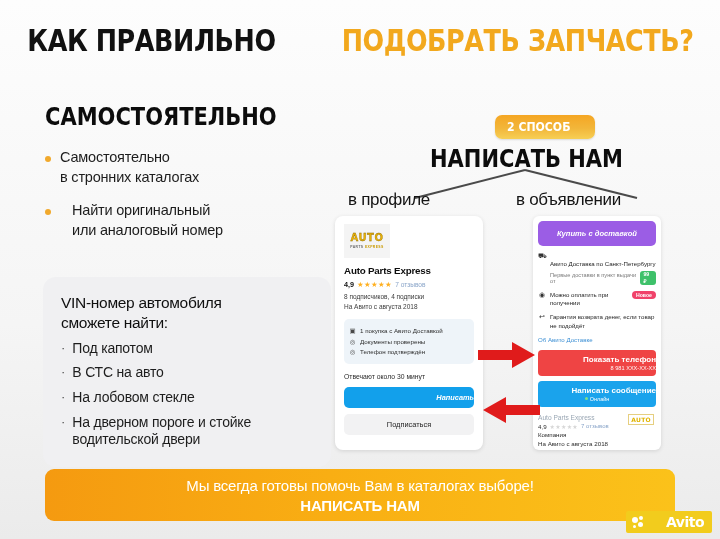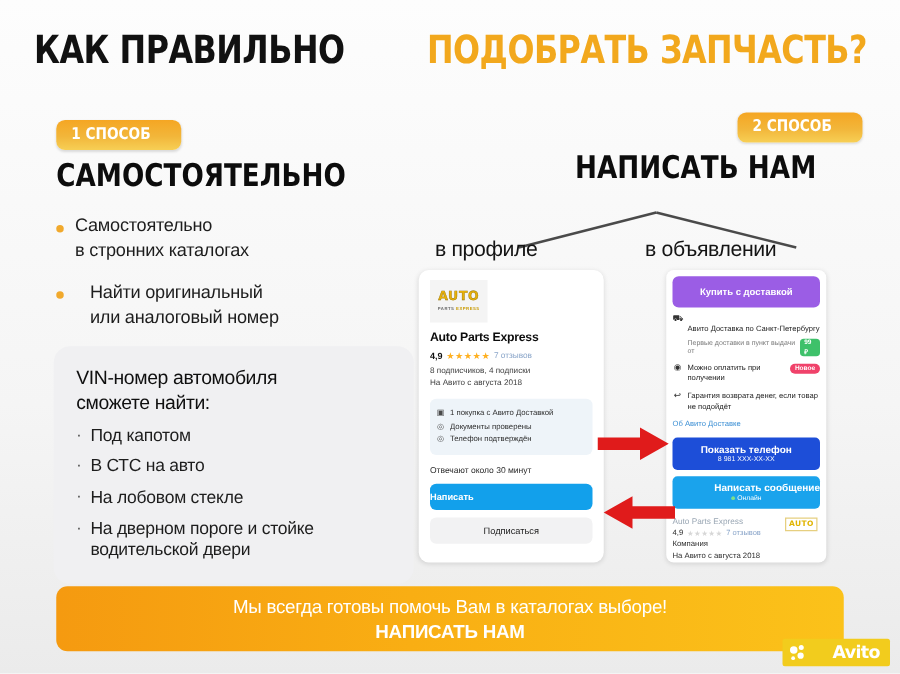--- a/index.html
+++ b/index.html
@@ -82,21 +82,21 @@
   }
   .vin-title {
     font-size: 15.5px; font-weight: 400; color: #0f0f0f;
     line-height: 1.28; letter-spacing: -0.3px; margin-bottom: 7px;
   }
   .vin-li { display:flex; align-items: flex-start; margin-top: 7px; }
   .vin-li .d { color:#4c4c4c; font-size: 13px; line-height: 1.25; margin-right: 7px; flex:none;}
   .vin-li .t { font-size: 14px; color:#1d1d1d; line-height: 1.26; letter-spacing: -0.2px;}
 
   
-  .right-head-wrap { position: absolute; left: 400px; top: 90px; width: 290px; text-align: right; }
+  .right-head-wrap { position: absolute; left: 400px; top: 115px; width: 290px; text-align: center; }
   .branch { position: absolute; left: 355px; top: 168px; width: 340px; height: 36px; }
   .sub-label {
     position: absolute;
     font-size: 17px; color: #141414; letter-spacing: -0.3px;
     white-space: nowrap;
   }
   .sub-left { left: 348px; top: 190px; }
   .sub-right { left: 516px; top: 190px; }
 
   
@@ -129,52 +129,52 @@
   .pc-rate .rev { font-size: 6.6px; color:#8aa5c9; }
   .pc-meta { font-size: 6.5px; color:#3c3c3c; line-height: 1.5; }
 
   .badge-box { background:#eef4f9; border-radius:5px; padding:5px 5px; margin-top:7px; }
   .badge-row { display:flex; align-items:center; gap:4px; margin:3.5px 0; }
   .badge-row .gi { width:7px; height:7px; flex:none; color:#4a4a4a; font-size:6.5px; line-height:7px; text-align:center;}
   .badge-row .bt { font-size:6.2px; color:#2d2d2d; white-space: nowrap;}
 
   .answer-note { font-size: 6.8px; color:#2a2a2a; margin-top: 9px; }
   .btn-blue {
-    margin-top: 7px; background:#12a0eb; color:#fff; text-align:left;
-    border-radius: 5px; padding: 6px 0; font-size: 7.4px; font-weight:700;
+    margin-top: 7px; background:#12a0eb; color:#fff; text-align:right;
+    border-radius: 5px; padding: 6px 0; font-size: 7.4px; font-weight:700;font-style:italic;
   }
   .btn-gray {
     margin-top: 6px; background:#f2f2f3; color:#1d1d1d; text-align:center;
     border-radius: 5px; padding: 6px 0; font-size: 7.4px;
   }
 
   
   .listing-card {
     position: absolute; left: 533px; top: 216px;
     width: 128px; height: 234px;
     background: #ffffff;
     border-radius: 6px;
     box-shadow: 0 1px 4px rgba(0,0,0,.12);
     padding: 5px 5px;
     overflow: hidden;
   }
   .btn-purple {
     background:#9b5de5; color:#fff; text-align:center; border-radius:5px;
-    padding: 8px 0; font-size: 7.6px; font-weight: 600;
+    padding: 8px 0; font-size: 7.6px; font-weight: 600; font-style: italic;
   }
   .deliv-row { display:flex; align-items:flex-start; gap:4px; margin-top:6px; }
   .deliv-row .di { width:8px; flex:none; font-size:7px; color:#333; line-height:1.25; text-align:center;}
   .deliv-row .dt { font-size: 6.1px; color:#1e1e1e; line-height: 1.35; }
   .deliv-sub { font-size: 5.6px; color:#7a7a7a; display:flex; align-items:center; gap:3px; margin-top:1px; }
   .chip-green { background:#3ec16a; color:#fff; border-radius:3px; padding:0 3px; font-size:5.2px; font-weight:700;}
   .chip-pink { background:#f0426a; color:#fff; border-radius:6px; padding:1px 4px; font-size:5.2px; font-weight:700;}
   .link-blue { font-size: 6.1px; color:#3b8fd4; margin-top: 6px; display:block; }
 
   .btn-green {
-    margin-top: 7px; background:#1d4ed8; color:#fff; text-align:center;
+    margin-top: 7px; background:#ef4444; color:#fff; text-align:right;
     border-radius: 4px; padding: 5px 0 5px;
   }
   .btn-green .l1 { font-size: 8px; font-weight: 600; }
   .btn-green .l2 { font-size: 5.6px; margin-top: 1px; opacity:.95;}
   .btn-msg {
     margin-top: 5px; background:#1aa3ec; color:#fff; text-align:right;
     border-radius: 4px; padding: 5px 0 5px;
   }
   .btn-msg .l1 { font-size: 8px; font-weight: 600; }
   .btn-msg .l2 { font-size: 5.4px; margin-top:1px; display:flex; align-items:center; justify-content:center; gap:2px;}
@@ -219,21 +219,20 @@
 </head>
 <body>
 
 <div class="page">
 
   <div class="title">
     <span class="t-dark">КАК ПРАВИЛЬНО </span><span class="t-accent">ПОДОБРАТЬ ЗАПЧАСТЬ?</span>
   </div>
 
   <div class="left-col">
-    <div class="pill"><span>1 СПОСОБ</span></div>
     <div class="big-head left-head"><span>САМОСТОЯТЕЛЬНО</span></div>
 
     <div class="bullets">
       <div class="bullet">
         <span class="dot"></span>
         <span class="btxt" style="white-space: pre-line;">Самостоятельно
 в стронних каталогах</span>
       </div>
       <div class="bullet">
         <span class="dot"></span>

